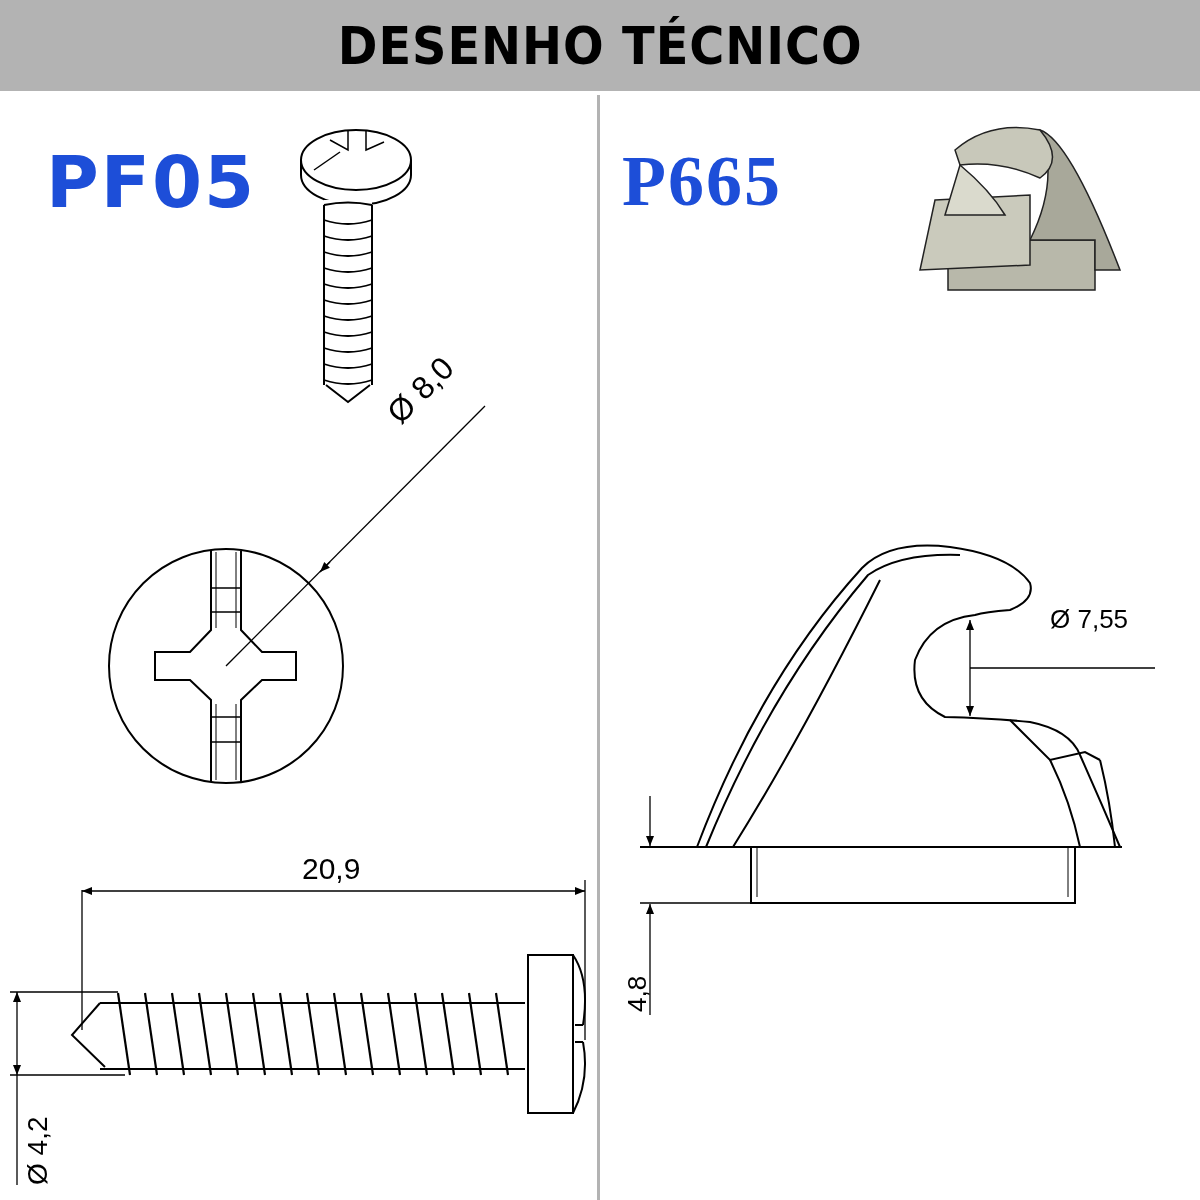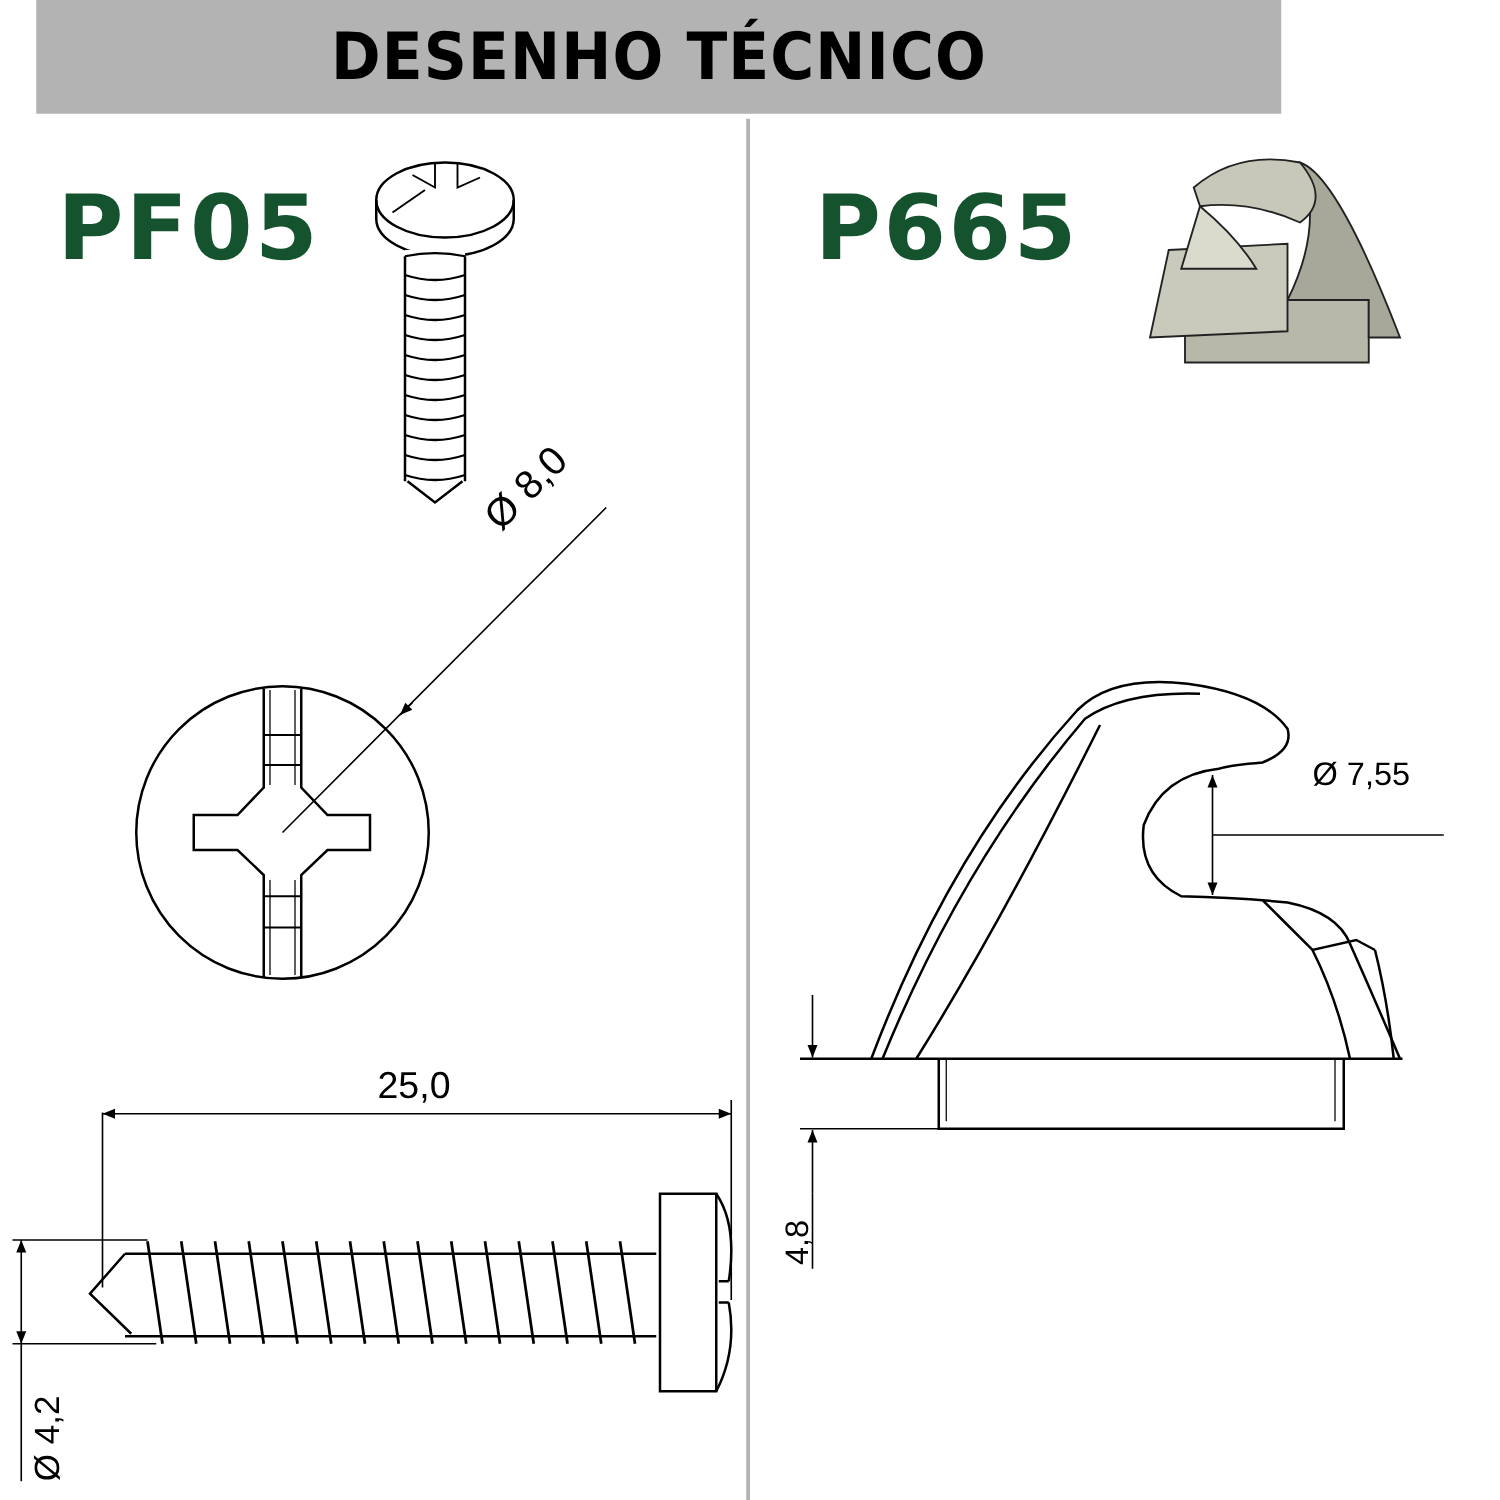--- a/index.html
+++ b/index.html
@@ -1,33 +1,33 @@
 <!DOCTYPE html>
 <html><head>
 <meta charset="utf-8">
 <style>
   html, body { margin:0; padding:0; background:#ffffff; }
   body { width:1200px; height:1200px; position:relative; overflow:hidden; font-family:"DejaVu Sans", sans-serif; }
-  .header { position:absolute; left:0; top:0; width:996px; height:91px; background:#b3b3b3; display:flex; align-items:center; justify-content:center;margin-left:29px; }
+  .header { position:absolute; left:0; top:0; width:1200px; height:91px; background:#b3b3b3; display:flex; align-items:center; justify-content:center; }
   .header-title { font-family:"DejaVu Sans", sans-serif; font-weight:bold; font-size:52px; letter-spacing:1px; color:#000; transform:scaleX(0.92); }
   .divider { position:absolute; left:597px; top:95px; width:3px; height:1105px; background:#b3b3b3; }
-  .part-code { position:absolute; font-family:"DejaVu Sans", sans-serif; font-weight:bold; font-size:72px; color:#14532d; letter-spacing:2px; }
+  .part-code { position:absolute; font-family:"DejaVu Sans", sans-serif; font-weight:bold; font-size:72px; color:#1d4ed8; letter-spacing:2px; }
   .dim { position:absolute; font-family:"Liberation Sans", sans-serif; color:#000; }
   svg { position:absolute; left:0; top:0; }
 </style>
 </head>
 <body>
 
 <div class="header">
   <span class="header-title">DESENHO TÉCNICO</span>
 </div>
 <div class="divider"></div>
 
 <div class="part-code" style="left:46px; top:140px;">PF05</div>
-<div class="part-code" style="left:652px; top:140px;">P665</div>
+<div class="part-code" style="left:622px; top:140px;font-family:Liberation Serif, serif;">P665</div>
 
 <svg width="1200" height="1200" viewBox="0 0 1200 1200">
   <defs>
     <marker id="arr" viewBox="0 0 10 10" refX="10" refY="5" markerWidth="12" markerHeight="10" orient="auto-start-reverse" markerUnits="userSpaceOnUse">
       <path d="M0,1 L10,5 L0,9 z" fill="#000"></path>
     </marker>
     <linearGradient id="grey3d" x1="0" y1="0" x2="1" y2="1">
       <stop offset="0" stop-color="#d9d9cc"></stop>
       <stop offset="1" stop-color="#9e9e90"></stop>
     </linearGradient>
@@ -117,16 +117,16 @@
     <line x1="970" y1="620" x2="970" y2="716" marker-start="url(#arr)" marker-end="url(#arr)"></line>
     <line x1="970" y1="668" x2="1155" y2="668"></line>
     <line x1="650" y1="796" x2="650" y2="846" marker-end="url(#arr)"></line>
     <line x1="650" y1="955" x2="650" y2="904" marker-end="url(#arr)"></line>
     <line x1="650" y1="955" x2="650" y2="1015"></line>
     <line x1="640" y1="903" x2="760" y2="903"></line>
   </g>
 </svg>
 
 <div class="dim" style="left:380px; top:405px; font-size:32px; transform:rotate(-45deg); transform-origin:left top;">Ø 8,0</div>
-<div class="dim" style="left:302px; top:852px; font-size:30px;">25,0</div>
+<div class="dim" style="left:302px; top:852px; font-size:30px;">20,9</div>
 <div class="dim" style="left:22px; top:1185px; font-size:28px; transform:rotate(-90deg); transform-origin:left top;">Ø 4,2</div>
 <div class="dim" style="left:1050px; top:604px; font-size:26px;">Ø 7,55</div>
 <div class="dim" style="left:622px; top:1012px; font-size:26px; transform:rotate(-90deg); transform-origin:left top;">4,8</div>
 
 </body></html>

